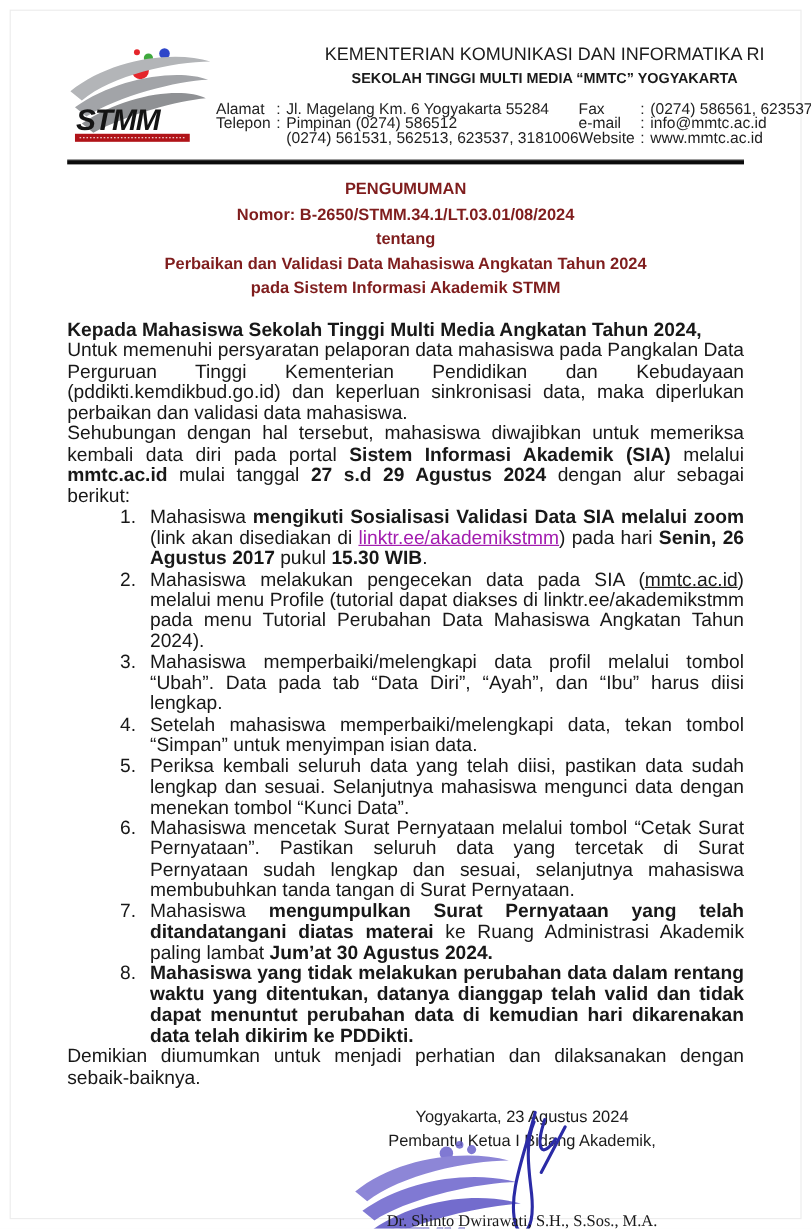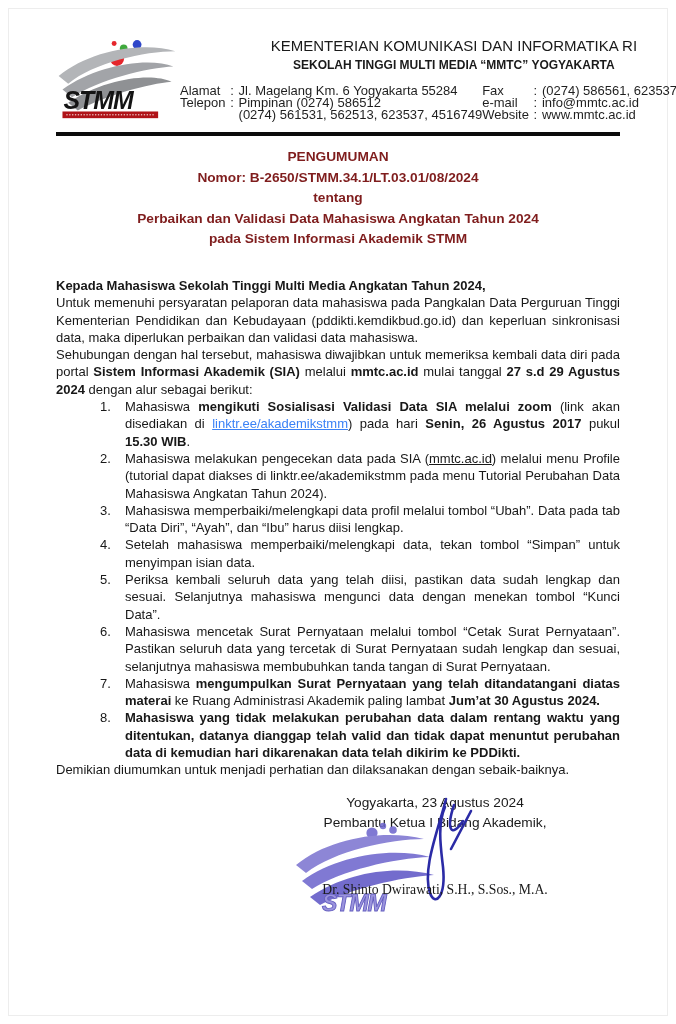--- a/index.html
+++ b/index.html
@@ -24,30 +24,30 @@
   .ctable .clabel { white-space:nowrap; }
   .ctable .ccolon { text-align:center; }
   .ctable .cvalue { white-space:nowrap; }
   .ctable.right .clabel { }
   .head-rule { margin-top:6px; height:3px; border-top:1.6px solid #0b0b0b; border-bottom:3.6px solid #0b0b0b; }
 
   
   .titleblock { margin-top:11px; text-align:center; font-weight:bold; font-size:13.7px; line-height:20.6px; color:#7f1d1d; }
 
   
-  .bodytext { margin-top:27px; font-size:13px; line-height:17.3px; text-align:justify; color:#181818; }
+  .bodytext { margin-top:16px; font-size:16px; line-height:17.3px; text-align:justify; color:#181818; }
   .bodytext p { margin:0; }
   .salutation { font-weight:bold; }
   ol.steps { list-style:none; margin:0; padding:0 0 0 44px; }
   ol.steps li { display:flex; }
   .li-num { flex:none; width:25px; }
   .li-text { flex:1; text-align:justify; }
   .b { font-weight:bold; }
   .u { text-decoration:underline; }
-  .link { color:#3b82f6; text-decoration:underline; cursor:pointer; }
+  .link { color:#a21caf; text-decoration:underline; cursor:pointer; }
 
   
   .sigblock { position:relative; width:310px; margin:14px 30px 0 auto; text-align:center; font-size:13.7px; line-height:20.5px; }
   .stamp-wrap { position:absolute; left:14px; top:32px; width:226px; height:96px; z-index:0; pointer-events:none; }
   .stamp-wrap svg { overflow:visible; }
   .sig-name { position:relative; z-index:1; margin-top:46px;font-family:Liberation Serif, serif; }
 </style>
 </head>
 <body>
 
@@ -76,21 +76,21 @@
         <div class="contacts">
           <div class="ctable">
             <span class="clabel">Alamat</span>
             <span class="ccolon">:</span>
             <span class="cvalue">Jl. Magelang Km. 6 Yogyakarta 55284</span>
             <span class="clabel">Telepon</span>
             <span class="ccolon">:</span>
             <span class="cvalue">Pimpinan (0274) 586512</span>
             <span class="clabel"></span>
             <span class="ccolon"></span>
-            <span class="cvalue">(0274) 561531, 562513, 623537, 4516749</span>
+            <span class="cvalue">(0274) 561531, 562513, 623537, 3181006</span>
           </div>
           <div class="ctable right">
             <span class="clabel">Fax</span>
             <span class="ccolon">:</span>
             <span class="cvalue">(0274) 586561, 623537, 623460</span>
             <span class="clabel">e-mail</span>
             <span class="ccolon">:</span>
             <span class="cvalue">info@mmtc.ac.id</span>
             <span class="clabel">Website</span>
             <span class="ccolon">:</span>

